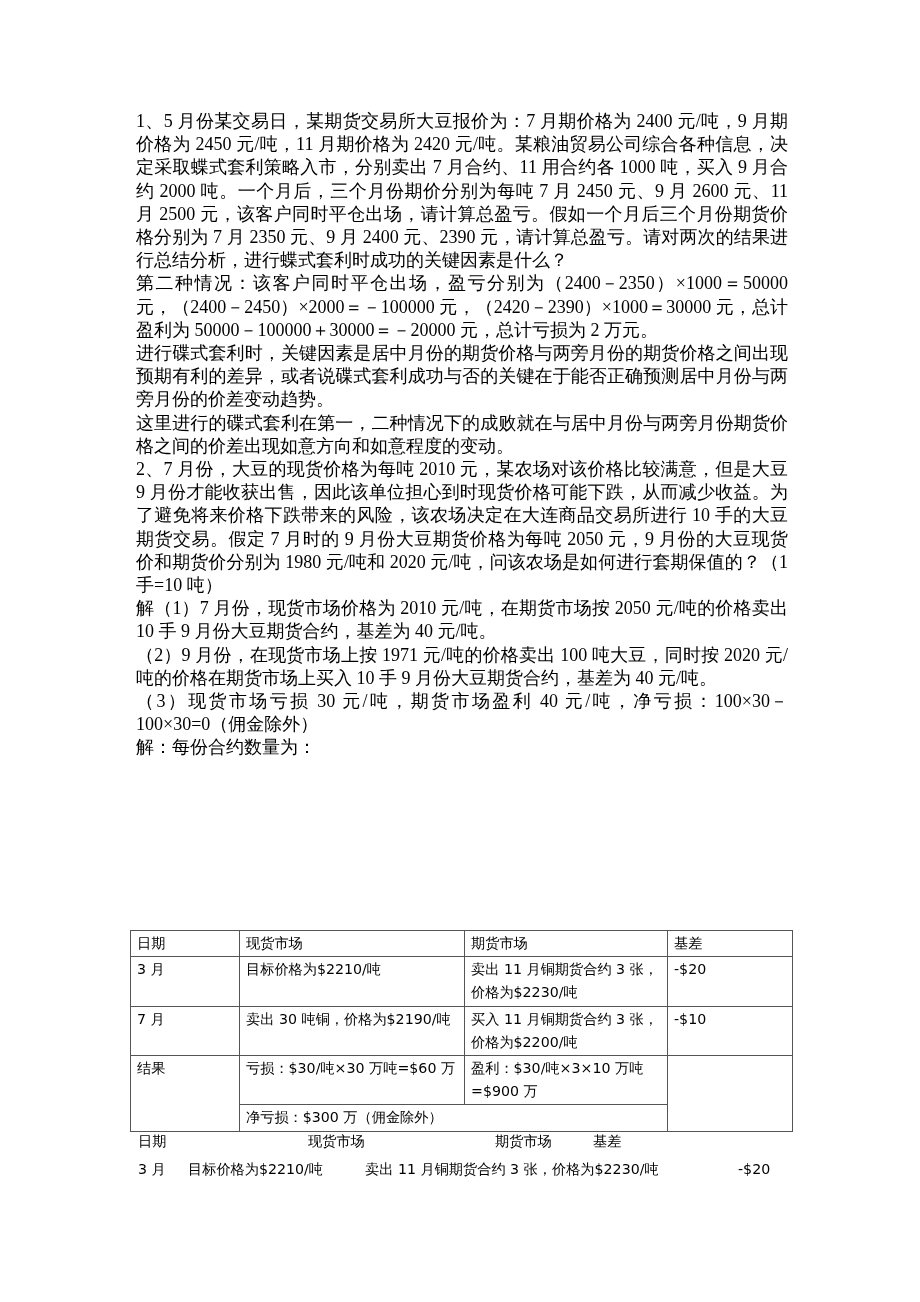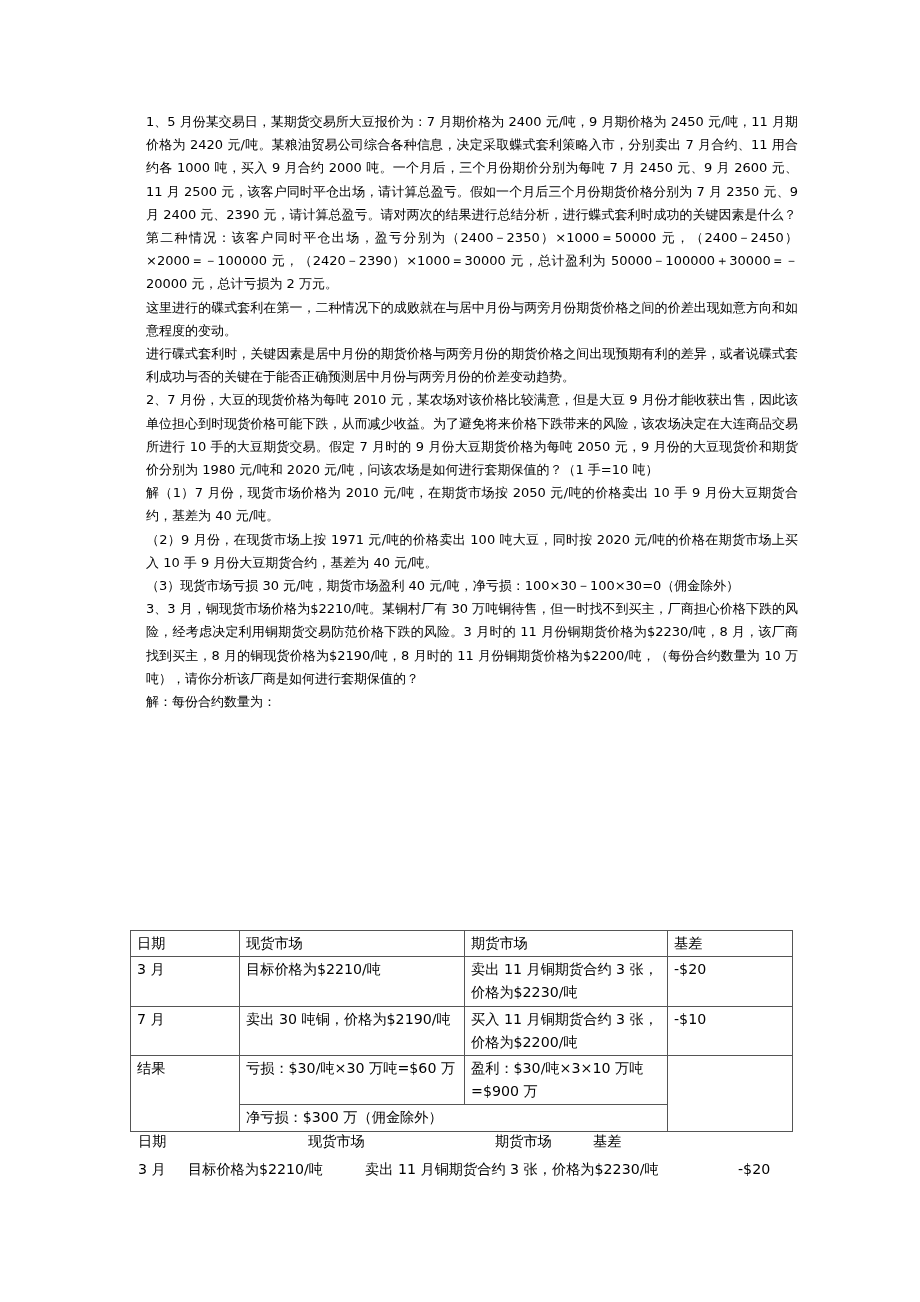--- a/index.html
+++ b/index.html
@@ -2,23 +2,23 @@
 <html><head>
   <meta charset="utf-8">
   <style>
     html, body { margin: 0; padding: 0; background: #ffffff; }
     body {
       width: 920px; height: 1302px; position: relative; overflow: hidden;
       font-family: "DejaVu Sans", "Liberation Sans", sans-serif;
       color: #000;
     }
     .page {
-      position: absolute; left: 146px; top: 110px; width: 652px;
-      font-size: 13px; line-height: 23.2px;
-      text-align: justify; text-justify: inter-character;
+      position: absolute; left: 136px; top: 110px; width: 652px;
+      font-size: 18px; line-height: 23.2px;
+      text-align: justify; text-justify: inter-character; font-family: Liberation Serif, serif;
     }
     .page p { margin: 0; }
     .table-wrap { position: absolute; left: 130px; top: 930px; width: 660px; }
     table.hedge {
       border-collapse: collapse; width: 660px; table-layout: fixed;
       font-size: 14.2px; line-height: 23.2px;
     }
     table.hedge td {
       border: 1.5px solid #555; vertical-align: top;
       padding: 1px 6px 1px 6px; text-align: left;
@@ -35,27 +35,26 @@
     }
     .plain-row { position: relative; height: 28px; }
     .plain-row span { position: absolute; white-space: nowrap; }
   </style>
 </head>
 <body>
 
 <div class="page">
   <p>1、5 月份某交易日，某期货交易所大豆报价为：7 月期价格为 2400 元/吨，9 月期价格为 2450 元/吨，11 月期价格为 2420 元/吨。某粮油贸易公司综合各种信息，决定采取蝶式套利策略入市，分别卖出 7 月合约、11 用合约各 1000 吨，买入 9 月合约 2000 吨。一个月后，三个月份期价分别为每吨 7 月 2450 元、9 月 2600 元、11 月 2500 元，该客户同时平仓出场，请计算总盈亏。假如一个月后三个月份期货价格分别为 7 月 2350 元、9 月 2400 元、2390 元，请计算总盈亏。请对两次的结果进行总结分析，进行蝶式套利时成功的关键因素是什么？</p>
   <p>第二种情况：该客户同时平仓出场，盈亏分别为（2400－2350）×1000＝50000 元，（2400－2450）×2000＝－100000 元，（2420－2390）×1000＝30000 元，总计盈利为 50000－100000＋30000＝－20000 元，总计亏损为 2 万元。</p>
+  <p>进行碟式套利时，关键因素是居中月份的期货价格与两旁月份的期货价格之间出现预期有利的差异，或者说碟式套利成功与否的关键在于能否正确预测居中月份与两旁月份的价差变动趋势。</p>
   <p>这里进行的碟式套利在第一，二种情况下的成败就在与居中月份与两旁月份期货价格之间的价差出现如意方向和如意程度的变动。</p>
-  <p>进行碟式套利时，关键因素是居中月份的期货价格与两旁月份的期货价格之间出现预期有利的差异，或者说碟式套利成功与否的关键在于能否正确预测居中月份与两旁月份的价差变动趋势。</p>
   <p>2、7 月份，大豆的现货价格为每吨 2010 元，某农场对该价格比较满意，但是大豆 9 月份才能收获出售，因此该单位担心到时现货价格可能下跌，从而减少收益。为了避免将来价格下跌带来的风险，该农场决定在大连商品交易所进行 10 手的大豆期货交易。假定 7 月时的 9 月份大豆期货价格为每吨 2050 元，9 月份的大豆现货价和期货价分别为 1980 元/吨和 2020 元/吨，问该农场是如何进行套期保值的？（1 手=10 吨）</p>
   <p>解（1）7 月份，现货市场价格为 2010 元/吨，在期货市场按 2050 元/吨的价格卖出 10 手 9 月份大豆期货合约，基差为 40 元/吨。</p>
   <p>（2）9 月份，在现货市场上按 1971 元/吨的价格卖出 100 吨大豆，同时按 2020 元/吨的价格在期货市场上买入 10 手 9 月份大豆期货合约，基差为 40 元/吨。</p>
   <p>（3）现货市场亏损 30 元/吨，期货市场盈利 40 元/吨，净亏损：100×30－100×30=0（佣金除外）</p>
-  <p>3、3 月，铜现货市场价格为$2210/吨。某铜村厂有 30 万吨铜待售，但一时找不到买主，厂商担心价格下跌的风险，经考虑决定利用铜期货交易防范价格下跌的风险。3 月时的 11 月份铜期货价格为$2230/吨，8 月，该厂商找到买主，8 月的铜现货价格为$2190/吨，8 月时的 11 月份铜期货价格为$2200/吨，（每份合约数量为 10 万吨），请你分析该厂商是如何进行套期保值的？</p>
   <p>解：每份合约数量为：</p>
 </div>
 
 <div class="table-wrap">
   <table class="hedge">
     <tbody>
         <tr class="hdr">
       <td class="c1">日期</td>
       <td class="c2">现货市场</td>
       <td class="c3">期货市场</td>

